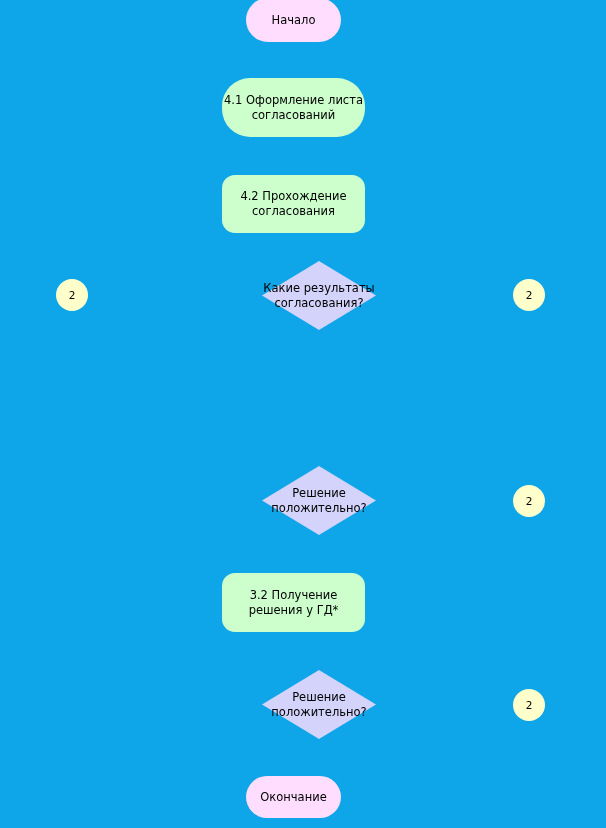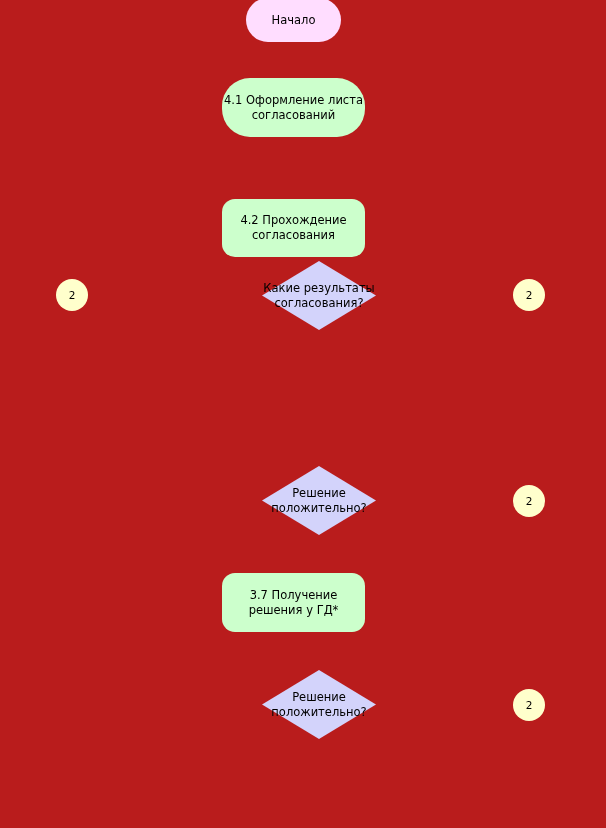--- a/index.html
+++ b/index.html
@@ -13,21 +13,21 @@
     position: relative;
     overflow: hidden;
     font-family: "DejaVu Sans", sans-serif;
   }
   #flow-canvas {
     position: absolute;
     left: 0;
     top: 0;
     width: 606px;
     height: 828px;
-    background: #b91c1c;
+    background: #0ea5e9;
   }
 
   
   .node-label {
     position: relative;
     z-index: 2;
     text-align: center;
     color: #000000;
     line-height: 1.28;
     white-space: pre-line;
@@ -100,49 +100,52 @@
 
   <div class="terminator" style="left:246px; top:-2px; width:95px; height:44px;">
     <span class="node-label">Начало</span>
   </div>
 
   <div class="process" style="left:222px; top:78px; width:143px; height:59px;border-radius:28px;">
     <span class="node-label">4.1  Оформление листа
 согласований</span>
   </div>
 
-  <div class="process" style="left:222px; top:175px; width:143px; height:58px;margin-top:24px;">
+  <div class="process" style="left:222px; top:175px; width:143px; height:58px;">
     <span class="node-label">4.2 Прохождение
 согласования</span>
   </div>
 
   <div class="decision" style="left:238px; top:261px; width:114px; height:69px;">
     <span class="diamond-shape"></span>
     <span class="node-label">Какие результаты
 согласования?</span>
   </div>
 
 
   <div class="decision" style="left:238px; top:466px; width:114px; height:69px;">
     <span class="diamond-shape"></span>
     <span class="node-label">Решение
 положительно?</span>
   </div>
 
   <div class="process" style="left:222px; top:573px; width:143px; height:59px;">
-    <span class="node-label">3.7 Получение
+    <span class="node-label">3.2 Получение
 решения у ГД*</span>
   </div>
 
   <div class="decision" style="left:238px; top:670px; width:114px; height:69px;">
     <span class="diamond-shape"></span>
     <span class="node-label">Решение
 положительно?</span>
   </div>
 
+  <div class="terminator" style="left:246px; top:776px; width:95px; height:42px;">
+    <span class="node-label">Окончание</span>
+  </div>
 
   <div class="connector-circle" style="left:56px; top:279px;">
     <span>2</span>
   </div>
 
   <div class="connector-circle" style="left:513px; top:279px;">
     <span>2</span>
   </div>
 
   <div class="connector-circle" style="left:513px; top:485px;">

